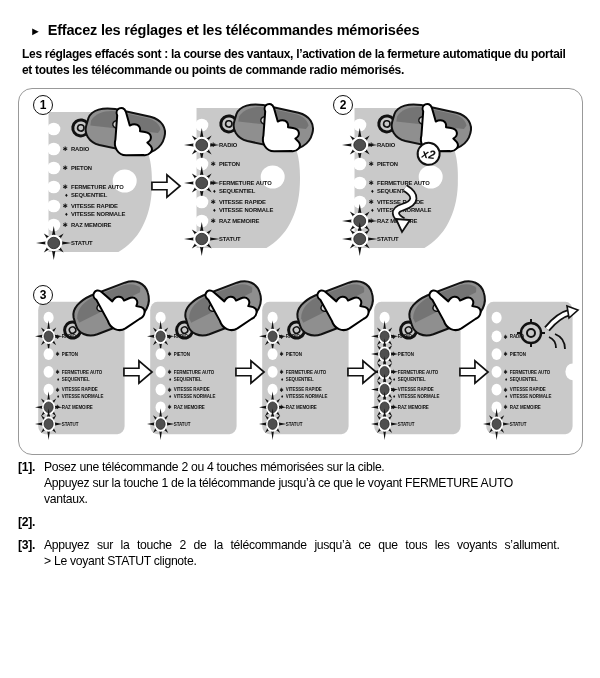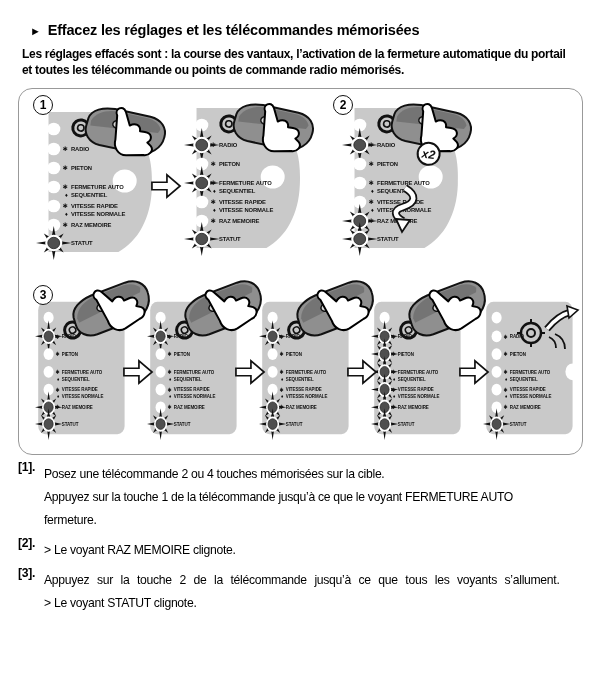--- a/index.html
+++ b/index.html
@@ -21,21 +21,21 @@
   .remote{position:absolute;z-index:5;}
   .overlay{position:absolute;z-index:6;}
   svg{display:block;}
   svg text.lbl{font-family:"Liberation Sans",sans-serif;font-weight:bold;font-size:5.6px;fill:#111;letter-spacing:-0.1px;}
   svg text.sym{font-family:"DejaVu Sans",sans-serif;font-size:6.2px;fill:#111;}
   svg text.sym2{font-family:"DejaVu Sans",sans-serif;font-size:4.6px;fill:#111;}
   .instructions{position:absolute;left:18px;top:459px;width:578px;font-size:12.2px;line-height:16px;}
   .instr{display:flex;margin-bottom:7px;}
   .inum{width:26px;font-weight:bold;flex:0 0 26px;letter-spacing:-0.3px;}
   .ilines{flex:1;letter-spacing:-0.3px;}
-  .iline{white-space:nowrap;margin-top:7px;}
+  .iline{white-space:nowrap;}
   .iline.spread{word-spacing:4.5px;}
 </style>
 </head>
 <body>
 
 <div id="page">
 
   <div class="title">
     <span class="bullet">►</span>
     <span>Effacez les réglages et les télécommandes mémorisées</span>
@@ -653,27 +653,26 @@
     </svg>
       </div>
     </div>
 
   <div class="instructions">
     <div class="instr">
       <div class="inum">[1].</div>
       <div class="ilines">
         <div class="iline">Posez une télécommande 2 ou 4 touches mémorisées sur la cible.</div>
         <div class="iline">Appuyez sur la touche 1 de la télécommande jusqu’à ce que le voyant FERMETURE AUTO</div>
-        <div class="iline">fermeture.</div>
+        <div class="iline">vantaux.</div>
       </div>
     </div>
     <div class="instr">
       <div class="inum">[2].</div>
       <div class="ilines">
-        <div class="iline">&gt; Le voyant RAZ MEMOIRE clignote.</div>
       </div>
     </div>
     <div class="instr">
       <div class="inum">[3].</div>
       <div class="ilines">
         <div class="iline spread">Appuyez sur la touche 2 de la télécommande jusqu’à ce que tous les voyants s’allument.</div>
         <div class="iline">&gt; Le voyant STATUT clignote.</div>
       </div>
     </div>
   </div>

